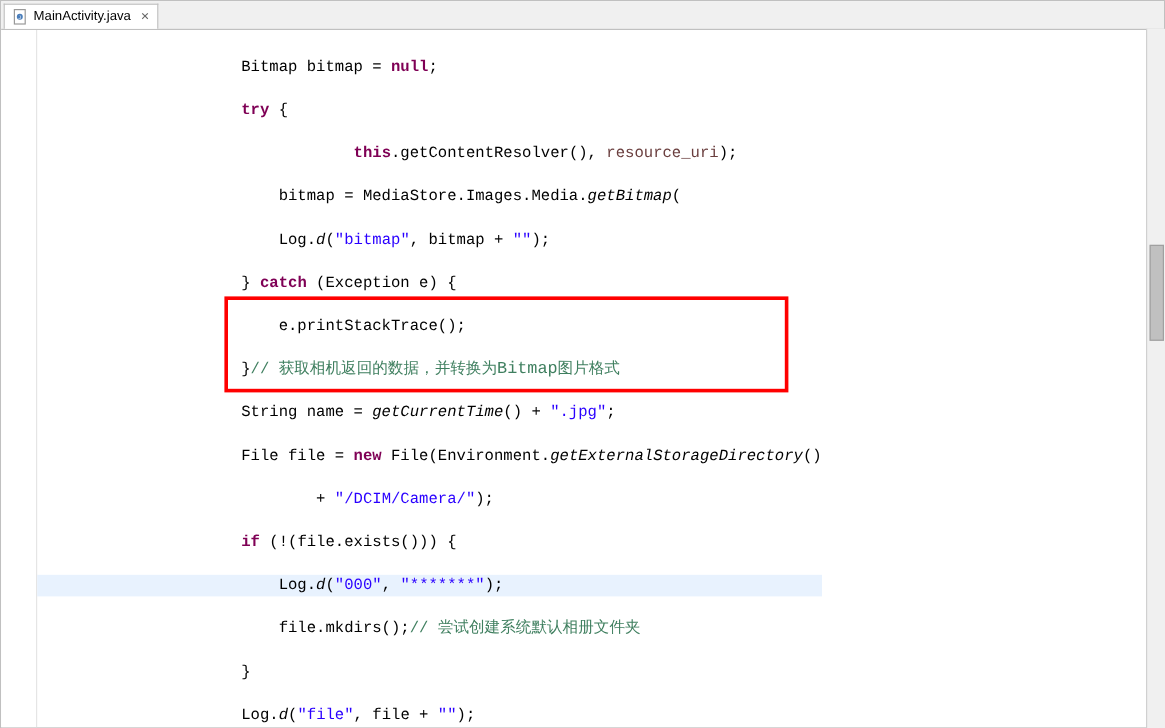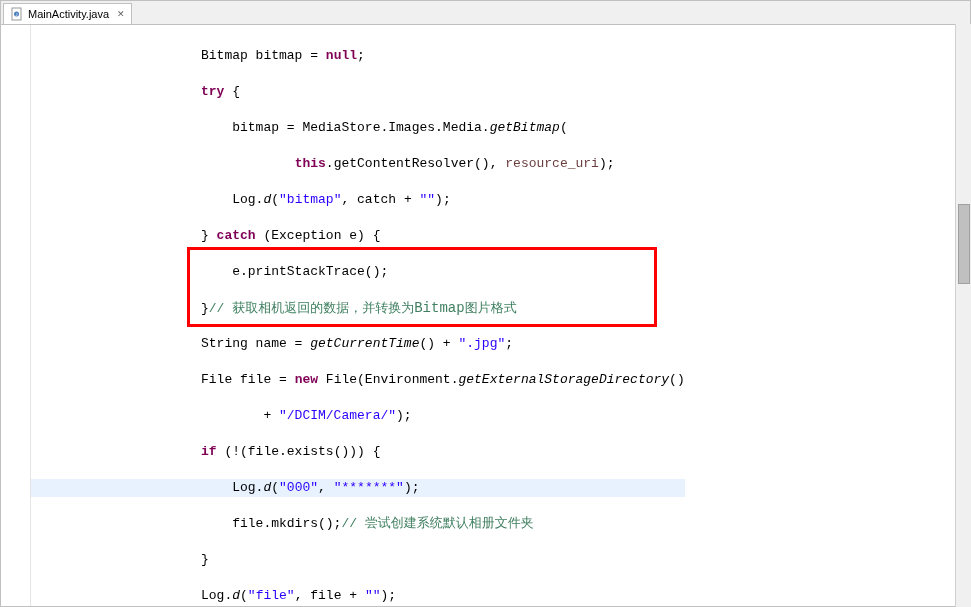--- a/index.html
+++ b/index.html
@@ -126,23 +126,23 @@
       <span>MainActivity.java</span>
       <span style="margin-left:4px;color:#666;font-size:9px;">✕</span>
     </div>
   </div>
 
   <div class="code-area">
     <div class="gutter"></div>
     <div class="code-content">
 <div class="line"><span>Bitmap bitmap = </span><span class="kw">null</span><span>;</span></div>
 <div class="line"><span class="kw">try</span><span> {</span></div>
+<div class="line"><span>            </span><span class="kw">this</span><span>.getContentResolver(), </span><span class="param">resource_uri</span><span>);</span></div>
 <div class="line"><span>    bitmap = MediaStore.Images.Media.</span><span class="static-italic">getBitmap</span><span>(</span></div>
-<div class="line"><span>            </span><span class="kw">this</span><span>.getContentResolver(), </span><span class="param">resource_uri</span><span>);</span></div>
-<div class="line"><span>    Log.</span><span class="static-italic">d</span><span>(</span><span class="str">"bitmap"</span><span>, catch + </span><span class="str">""</span><span>);</span></div>
+<div class="line"><span>    Log.</span><span class="static-italic">d</span><span>(</span><span class="str">"bitmap"</span><span>, bitmap + </span><span class="str">""</span><span>);</span></div>
 <div class="line"><span>} </span><span class="kw">catch</span><span> (Exception e) {</span></div>
 <div class="line"><span>    e.printStackTrace();</span></div>
 <div class="line"><span>}</span><span class="cmt">// 获取相机返回的数据，并转换为</span><span class="cmt" style="font-size:14px;">Bitmap</span><span class="cmt">图片格式</span></div>
 <div class="line"><span>String name = </span><span class="static-italic">getCurrentTime</span><span>() + </span><span class="str">".jpg"</span><span>;</span></div>
 <div class="line"><span>File file = </span><span class="kw">new</span><span> File(Environment.</span><span class="static-italic">getExternalStorageDirectory</span><span>()</span></div>
 <div class="line"><span>        + </span><span class="str">"/DCIM/Camera/"</span><span>);</span></div>
 <div class="line"><span class="kw">if</span><span> (!(file.exists())) {</span></div>
 <div class="line highlight"><span>    Log.</span><span class="static-italic">d</span><span>(</span><span class="str">"000"</span><span>, </span><span class="str">"*******"</span><span>);</span></div>
 <div class="line"><span>    file.mkdirs();</span><span class="cmt">// 尝试创建系统默认相册文件夹</span></div>
 <div class="line"><span>}</span></div>

